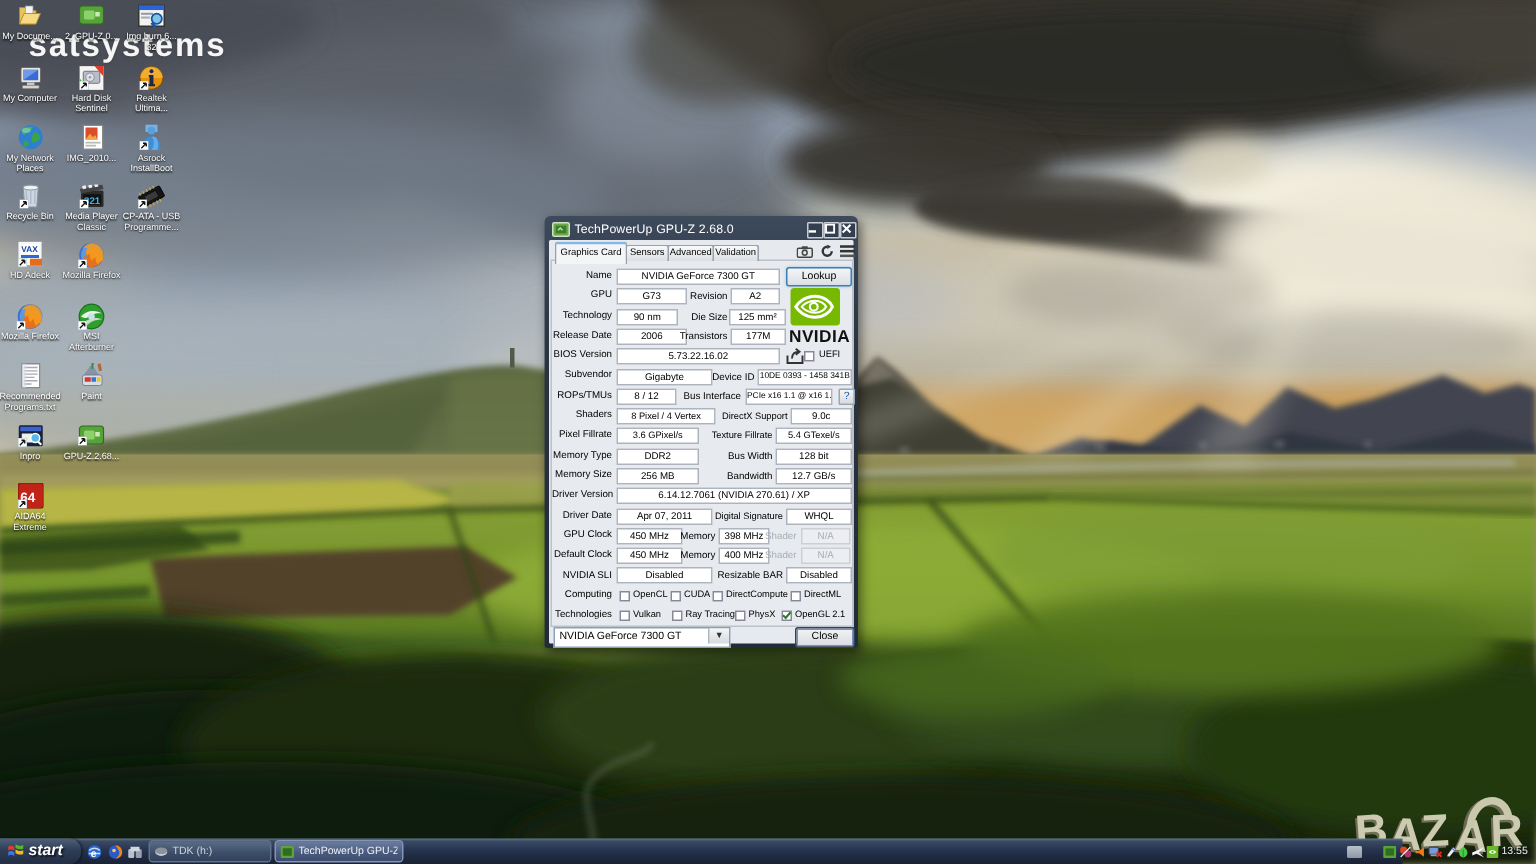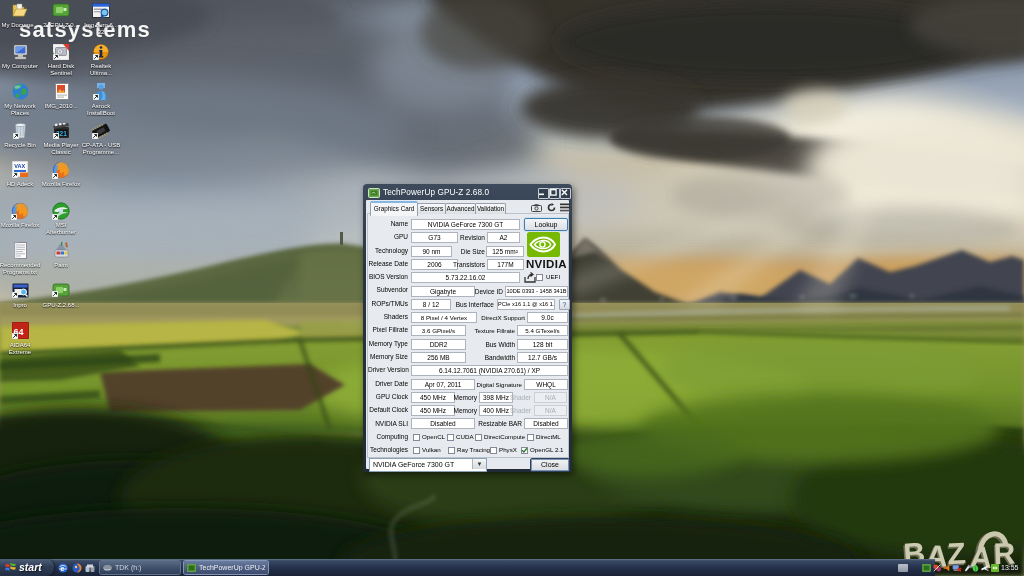--- a/index.html
+++ b/index.html
@@ -199,21 +199,21 @@
  <g font-family="Liberation Sans, sans-serif" font-weight="bold" fill="#d6d3ba">
   <text x="2" y="42" font-size="30" transform="rotate(-4 10 40)">B</text>
   <text x="24" y="44" font-size="30" transform="rotate(3 30 40)">A</text>
   <text x="46" y="42" font-size="30" transform="rotate(-3 52 40)">Z</text>
   <text x="68" y="45" font-size="30" transform="rotate(4 74 40)">A</text>
   <text x="92" y="42" font-size="30" transform="rotate(-2 98 40)">R</text>
  </g>
  <path d="M78,30 C80,8 102,6 104,24" stroke="#d2cfb5" stroke-width="5" fill="none"></path>
 </svg>
 
-<div id="gpuz" class="abs" style="left:363px;top:144px;width:209px;height:288px;background:linear-gradient(#3d4a5c,#2a3442 30%,#222b38);border-radius:4px 4px 2px 2px;box-shadow:2px 3px 7px rgba(0,0,0,0.5);margin-top:40px;">
+<div id="gpuz" class="abs" style="left:363px;top:144px;width:209px;height:288px;background:linear-gradient(#3d4a5c,#2a3442 30%,#222b38);border-radius:4px 4px 2px 2px;box-shadow:2px 3px 7px rgba(0,0,0,0.5);">
  <svg class="abs" width="12" height="10" viewBox="0 0 12 10" style="left:5px;top:4px">
         <rect x="0.5" y="0.5" width="11" height="9" rx="1" fill="#6aa84f" stroke="#cfe3c2"></rect>
         <rect x="2.5" y="2.5" width="7" height="5" fill="#3f7d2a"></rect>
         <path d="M4,5.5 L5.5,4 L7,5.5" stroke="#bfe3a0" stroke-width="1" fill="none"></path>
       </svg>
  <div class="abs" style="left:20px;top:3.5px;font-size:8.2px;color:#fff;letter-spacing:0.1px;">TechPowerUp GPU-Z 2.68.0</div>
  <div class="wbtn" style="left:175px;">
         <svg width="7" height="7">
           <rect x="0" y="4.5" width="5" height="1.6" fill="#fff"></rect>
         </svg>

